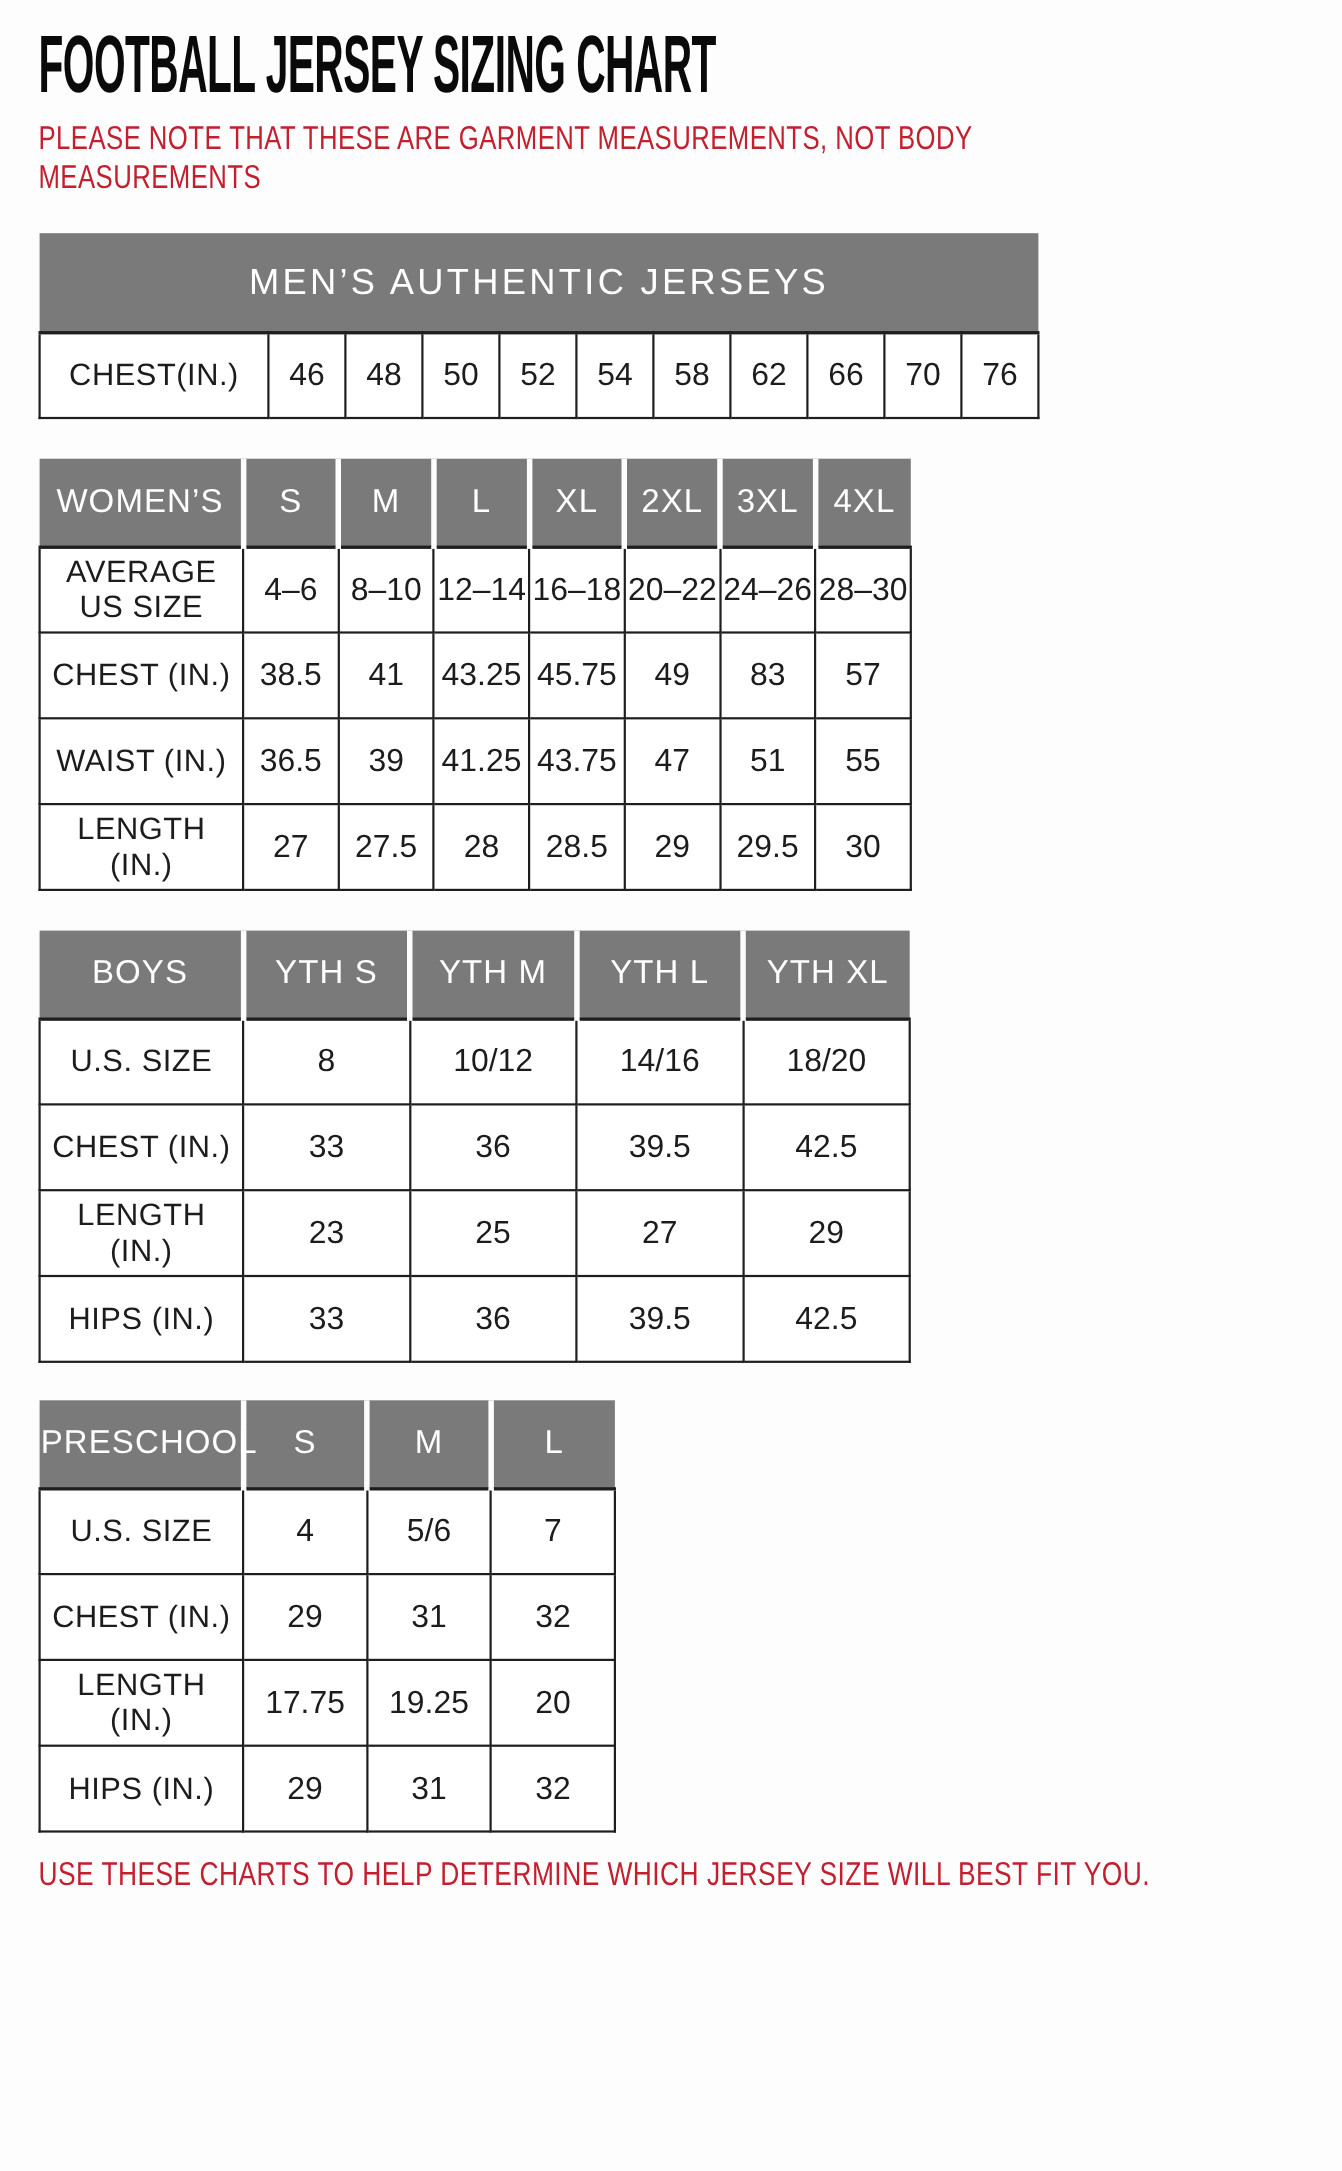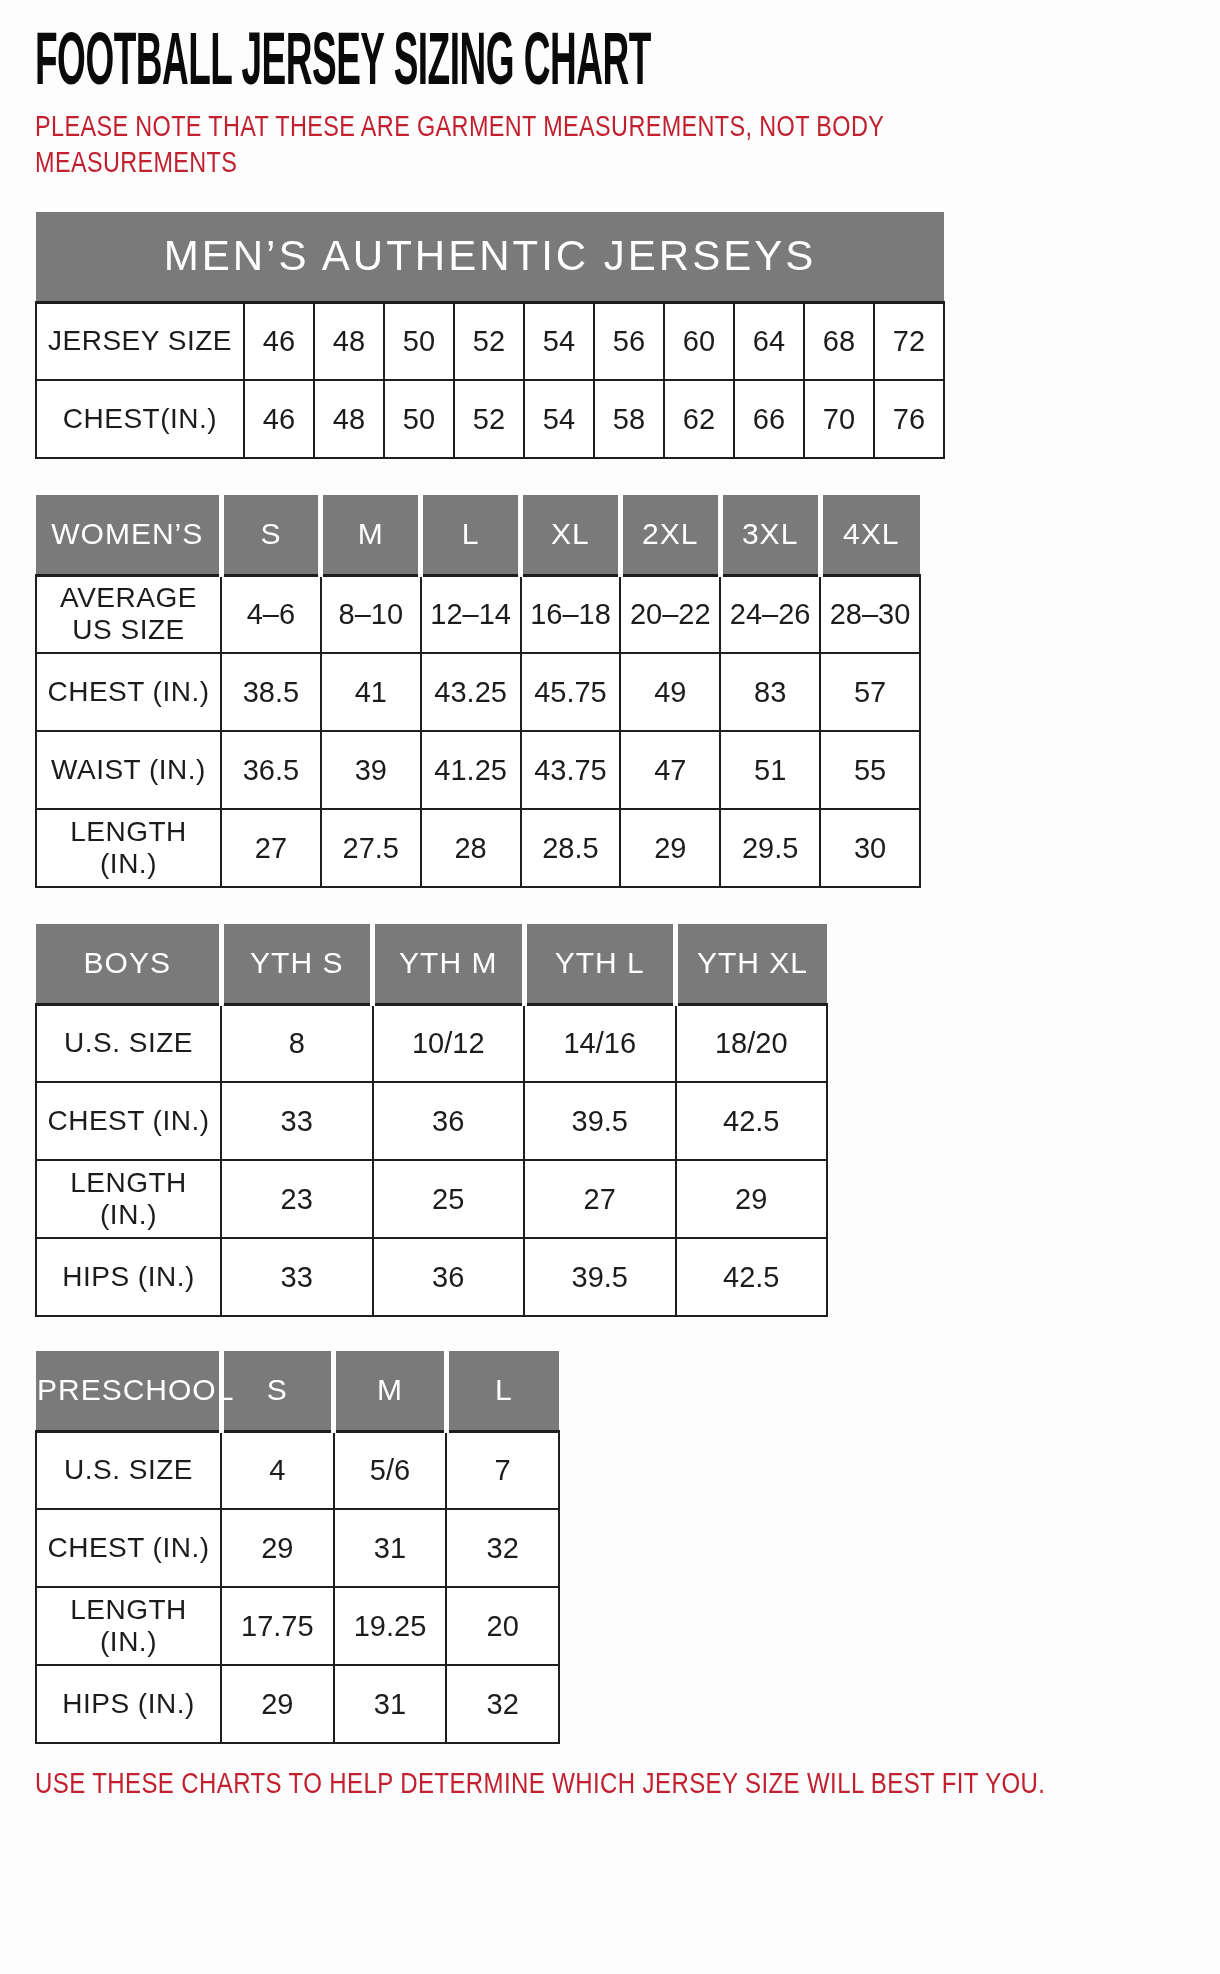--- a/index.html
+++ b/index.html
@@ -40,31 +40,31 @@
     transform:scaleX(.78);
     transform-origin:left top;
   }
 
   table.tbl{
     border-collapse:collapse;
     table-layout:fixed;
     margin-top:36px;
   }
   table.mens{ width:910px; margin-top:32px; }
-  table.womens{ width:886px; }
+  table.womens{ width:794px; }
   table.boys{ width:793px;padding-left:45px; }
   table.preschool{ width:525px; margin-top:34px; }
   col.cl{ width:208px; }
   table.womens col.cl, table.boys col.cl, table.preschool col.cl{ width:185px; }
 
   th.banner{
     background:var(--gray);
     color:#FFFFFF;
     font-weight:normal;
-    font-size:42px;
+    font-size:33px;
     letter-spacing:3px;
     height:90px;
     border-bottom:3px solid var(--line);
   }
   th.hlabel, th.hcol{
     background:var(--gray);
     color:#FFFFFF;
     font-weight:normal;
     font-size:30px;
     letter-spacing:1px;
@@ -120,33 +120,20 @@
         <col>
         <col>
         <col>
     </colgroup>
   <thead>
         <tr>
           <th class="banner" colspan="11">MEN’S AUTHENTIC JERSEYS</th>
         </tr>
       </thead>
       <tbody>
-        <tr>
-          <td class="rlabel">JERSEY SIZE</td>
-          <td>46</td>
-          <td>48</td>
-          <td>50</td>
-          <td>52</td>
-          <td>54</td>
-          <td>56</td>
-          <td>60</td>
-          <td>64</td>
-          <td>68</td>
-          <td>72</td>
-        </tr>
         <tr>
           <td class="rlabel">CHEST(IN.)</td>
           <td>46</td>
           <td>48</td>
           <td>50</td>
           <td>52</td>
           <td>54</td>
           <td>58</td>
           <td>62</td>
           <td>66</td>

